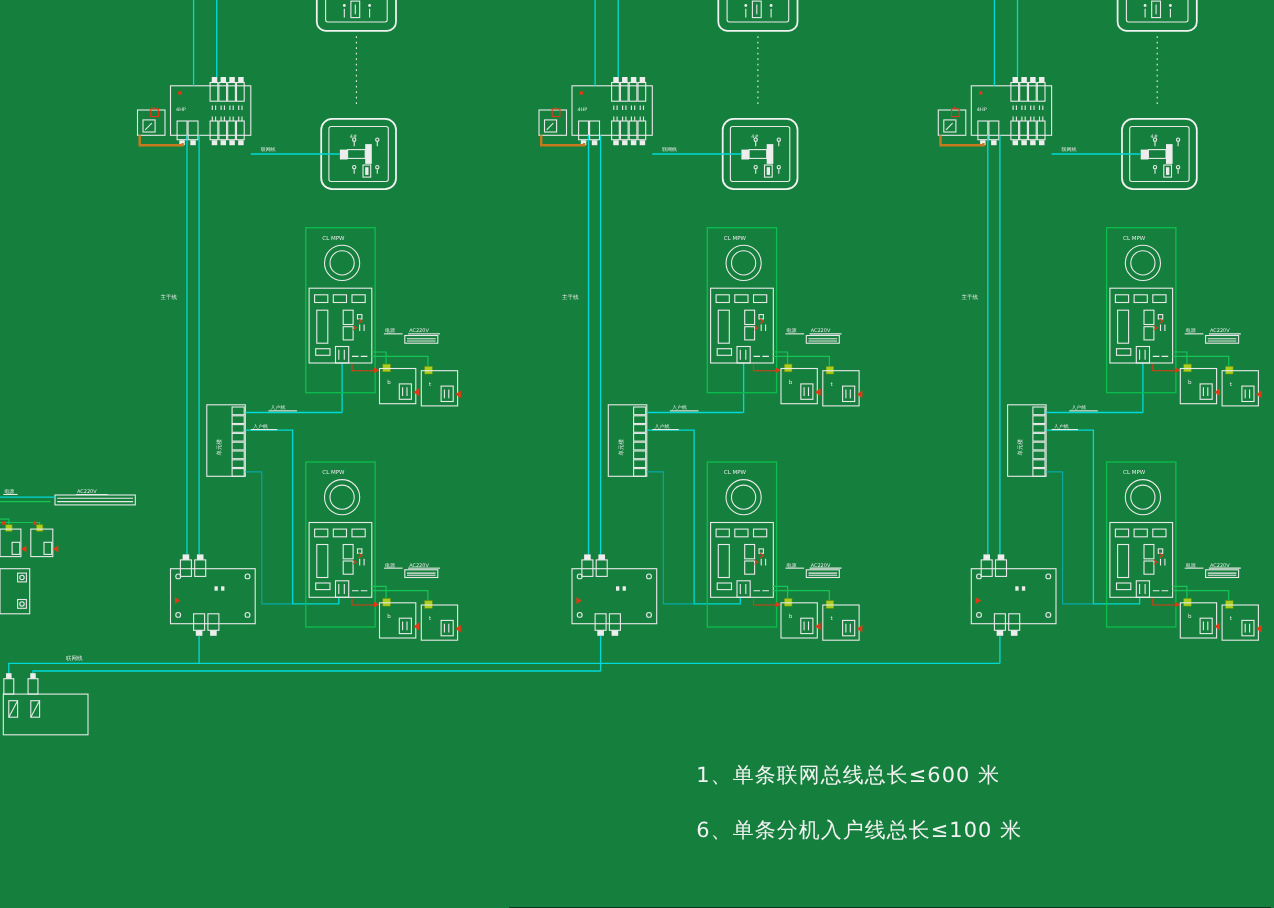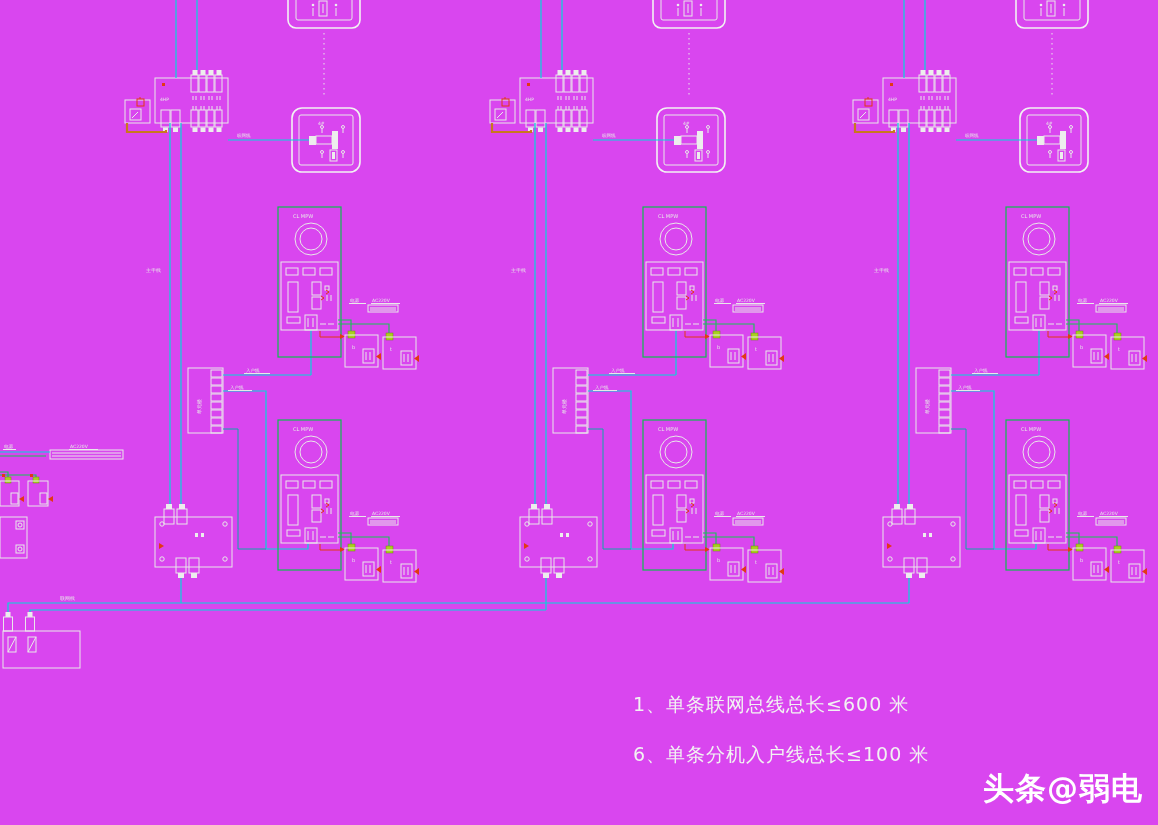--- a/index.html
+++ b/index.html
@@ -1,16 +1,16 @@
 <!DOCTYPE html>
 <html><head>
 <meta charset="utf-8">
 <style>
   html,body{margin:0;padding:0;background:#000;}
-  #canvas{position:relative;width:1158px;height:825px;background:#d946ef;overflow:hidden;
+  #canvas{position:relative;width:1158px;height:825px;background:#15803d;overflow:hidden;
           font-family:"DejaVu Sans",sans-serif;}
   svg{position:absolute;left:0;top:0;}
   
   .w  {stroke:#e9e9e9;fill:none;stroke-width:1;}
   .w2 {stroke:#f2f2f2;fill:none;stroke-width:1.6;}
   .wf {fill:#ededed;stroke:none;}
   .c  {stroke:#00d9d9;fill:none;stroke-width:1.2;}
   .cd {stroke:#0aa8a8;fill:none;stroke-width:1;}
   .g  {stroke:#16c455;fill:none;stroke-width:1.1;}
   .gb {stroke:#0cbd4e;fill:none;stroke-width:1.2;}
@@ -279,14 +279,13 @@
           <circle cx="20" cy="549" r="2" class="w"></circle>
     </g>
   </g>
 </svg>
 
 <div class="notes">
   <div>1、单条联网总线总长≤600 米</div>
   <div>6、单条分机入户线总长≤100 米</div>
 </div>
 
-<div class="watermark">头条@弱电</div>
 </div>
 
 </body></html>

